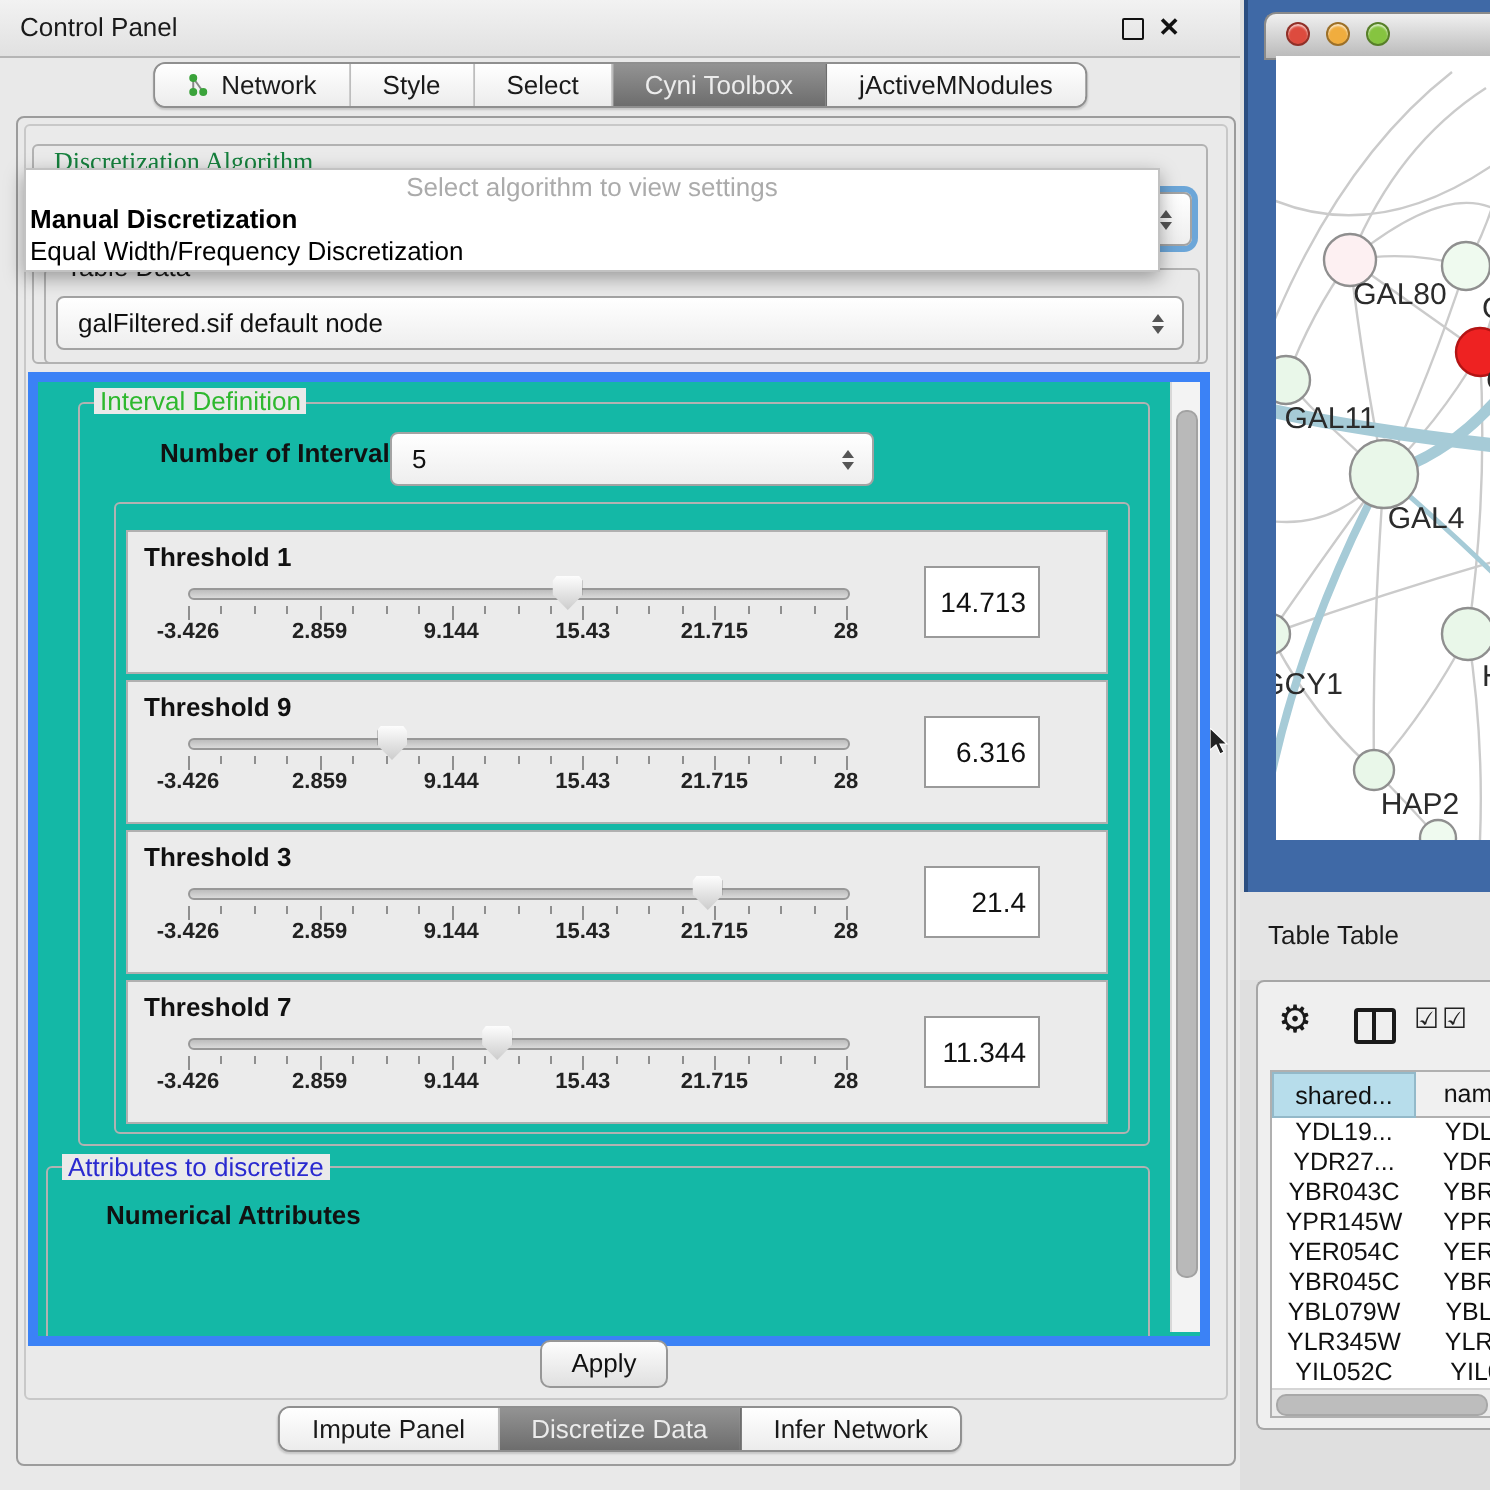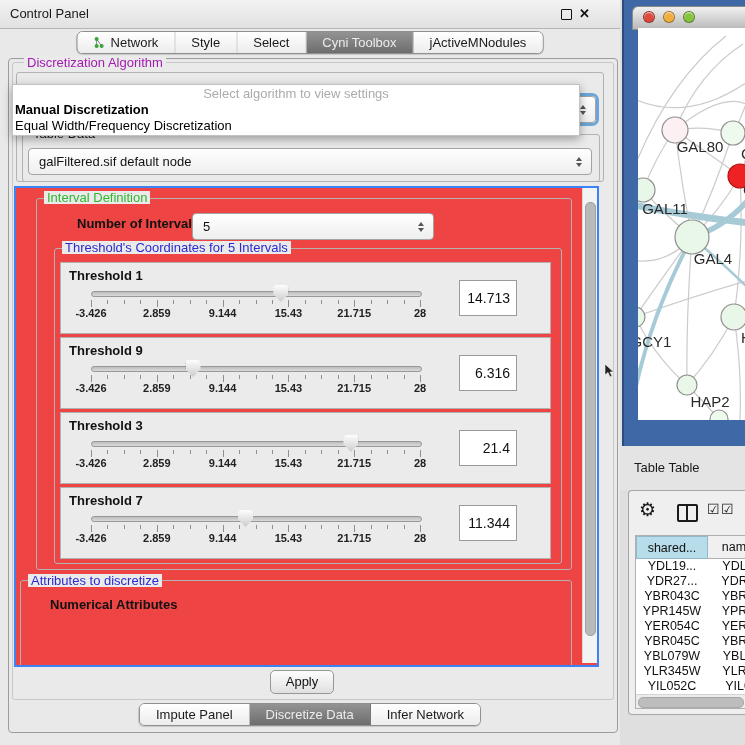--- a/index.html
+++ b/index.html
@@ -21,38 +21,38 @@
   #top-tabs{top:31px;left:50%;transform:translateX(-50%);}
   #bottom-tabs{top:703px;left:50%;transform:translateX(-50%);}
 
   #outer-box{position:absolute;left:8px;top:58px;width:608px;height:673px;border:1px solid #9c9c9c;border-radius:4px;background:#e9e9e9;}
   #inner-box{position:absolute;left:12px;top:62px;width:600px;height:636px;border:1px solid #c8c8c8;border-radius:3px;background:#eaeaea;}
 
   .groupbox{position:absolute;border:1px solid #b2b2b2;border-radius:3px;}
   .grouptitle{position:absolute;font-size:13px;line-height:13px;background:#eaeaea;padding:0 3px;white-space:nowrap;}
 
   #algo-group{left:16px;top:72px;width:586px;height:108px;}
-  #algo-title{left:24px;top:56px;color:#a21caf;}
+  #algo-title{left:24px;top:74px;color:#15803d;font-family:Liberation Serif, serif;}
   .combo{position:absolute;background:linear-gradient(#ffffff,#eeeeee);border:1px solid #a3a3a3;border-radius:4px;font-size:13px;color:#111;display:flex;align-items:center;}
   .combo .txt{padding-left:10px;flex:1;white-space:nowrap;overflow:hidden;}
   .stepper{width:11px;margin-right:7px;display:flex;flex-direction:column;align-items:center;gap:2px;flex:none;}
   .stepper i{width:0;height:0;border-left:3.5px solid transparent;border-right:3.5px solid transparent;}
   .stepper .up{border-bottom:4px solid #555;}
   .stepper .dn{border-top:4px solid #555;}
   #algo-combo{left:22px;top:96px;width:572px;height:25px;box-shadow:0 0 0 3px rgba(94,158,214,.9);z-index:5;}
   #tabledata-group{left:22px;top:134px;width:576px;height:46px;}
   #tabledata-title{left:30px;top:127px;color:#1a1a1a;}
   #tabledata-combo{left:28px;top:148px;width:562px;height:25px;}
 
   #algo-popup{position:absolute;left:12px;top:84px;width:566px;height:50px;background:#fff;border:1px solid #c2c2c2;box-shadow:0 3px 9px rgba(0,0,0,.35);z-index:50;font-size:13px;}
   #algo-popup .ph{height:17px;line-height:17px;text-align:center;color:#ababab;}
   #algo-popup .itm{height:16px;line-height:16px;padding-left:2px;color:#000;}
   #algo-popup .itm.b{font-weight:bold;}
 
-  #scrollpane{position:absolute;left:14px;top:186px;width:581px;height:477px;border:2px solid #3b82f6;background:#ef4444;overflow:hidden;}
+  #scrollpane{position:absolute;left:14px;top:186px;width:581px;height:477px;border:5px solid #3b82f6;background:#14b8a6;overflow:hidden;}
   #interval-group{left:20px;top:10px;width:534px;height:370px;}
   #interval-title{left:28px;top:3px;color:#2eb82e;}
   #noi-label{position:absolute;left:61px;top:28px;font-size:13px;font-weight:bold;color:#111;}
   #noi-combo{left:176px;top:25px;width:240px;height:25px;}
   #thr-group{left:38px;top:60px;width:506px;height:314px;}
   #thr-title{left:46px;top:53px;color:#2a2ad0;}
   #threshold-stack{position:absolute;left:44px;top:74px;width:491px;}
   .thr-panel{position:relative;width:489px;height:70px;margin-bottom:3px;border:1px solid #b0b0b0;background:#ebebeb;}
   .thr-label{position:absolute;left:8px;top:5px;font-size:13px;font-weight:bold;color:#111;}
   .sl-zone{position:absolute;left:30px;top:0;width:329px;height:70px;}
@@ -171,21 +171,20 @@
       <span id="interval-title" class="grouptitle">Interval Definition</span>
       <span id="noi-label">Number of Intervals</span>
       <div id="noi-combo" class="combo">
         <span class="txt">5</span>
         <span class="stepper">
             <i class="up"></i>
             <i class="dn"></i>
           </span>
       </div>
       <div id="thr-group" class="groupbox"></div>
-      <span id="thr-title" class="grouptitle">Threshold's Coordinates for 5 Intervals</span>
       <div id="threshold-stack">
           <div class="thr-panel">
             <span class="thr-label">Threshold 1</span>
             <div class="sl-zone">
               <div class="sl-track"></div>
               <div class="sl-tick" style="left: 0px; top: 37px; height: 7px;"></div>
               <div class="sl-tick" style="left: 16.4px; top: 37px; height: 4px;"></div>
               <div class="sl-tick" style="left: 32.9px; top: 37px; height: 4px;"></div>
               <div class="sl-tick" style="left: 49.4px; top: 37px; height: 4px;"></div>
               <div class="sl-tick" style="left: 65.8px; top: 37px; height: 7px;"></div>

